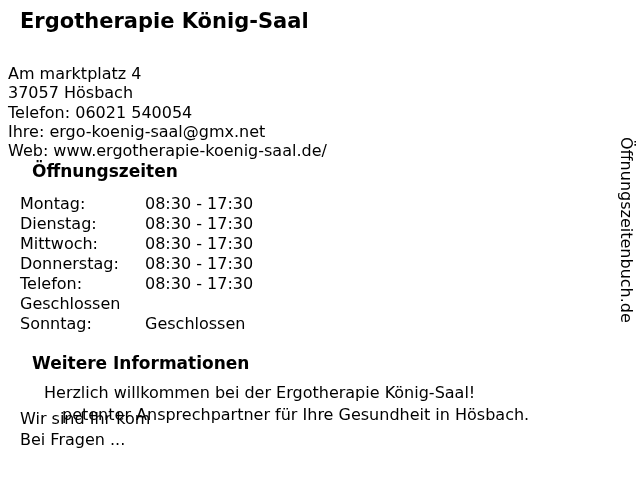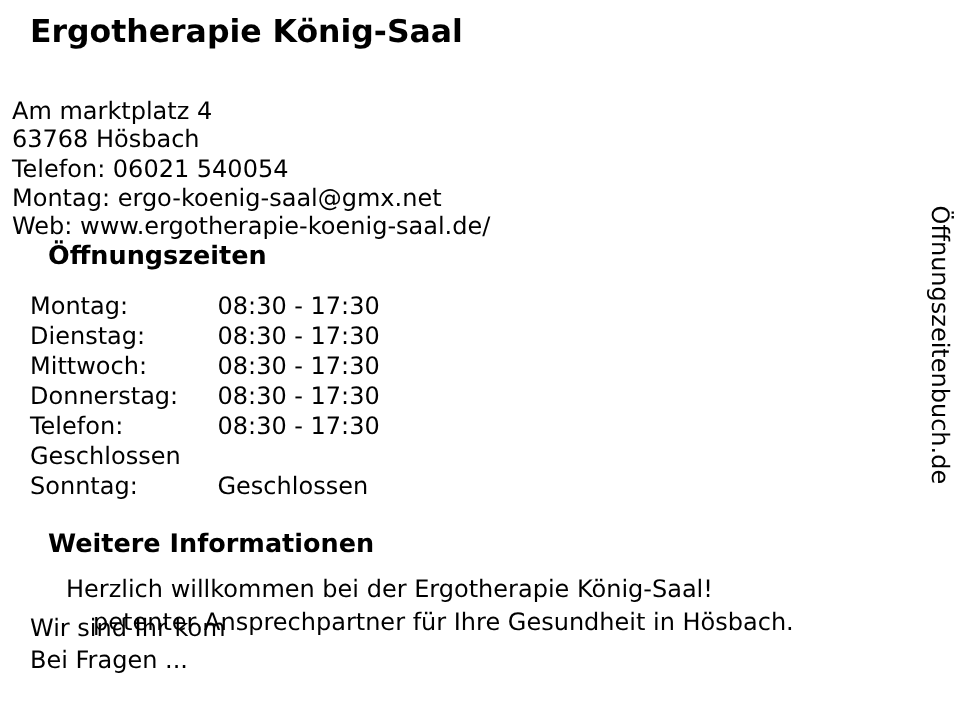--- a/index.html
+++ b/index.html
@@ -70,23 +70,23 @@
     white-space: nowrap;
   }
 </style>
 </head>
 <body>
 
 <h1 class="page-title">Ergotherapie König-Saal</h1>
 
 <div class="contact-block">
   <div>Am marktplatz 4</div>
-  <div>63768 Hösbach</div>
+  <div>37057 Hösbach</div>
   <div>Telefon: 06021 540054</div>
-  <div>Montag: ergo-koenig-saal@gmx.net</div>
+  <div>Ihre: ergo-koenig-saal@gmx.net</div>
   <div>Web: www.ergotherapie-koenig-saal.de/</div>
 </div>
 
 <h2 class="section-heading hours-heading">Öffnungszeiten</h2>
 
 <div class="hours-table">
   <div class="hours-row">
     <span class="hours-day">Montag:</span>
     <span class="hours-time">08:30 - 17:30</span>
   </div>

